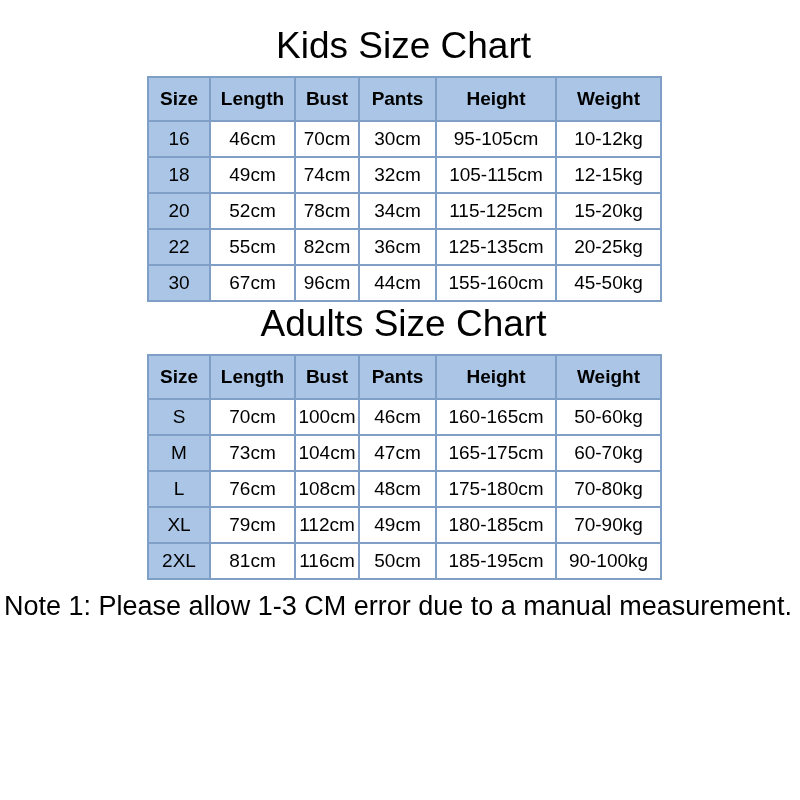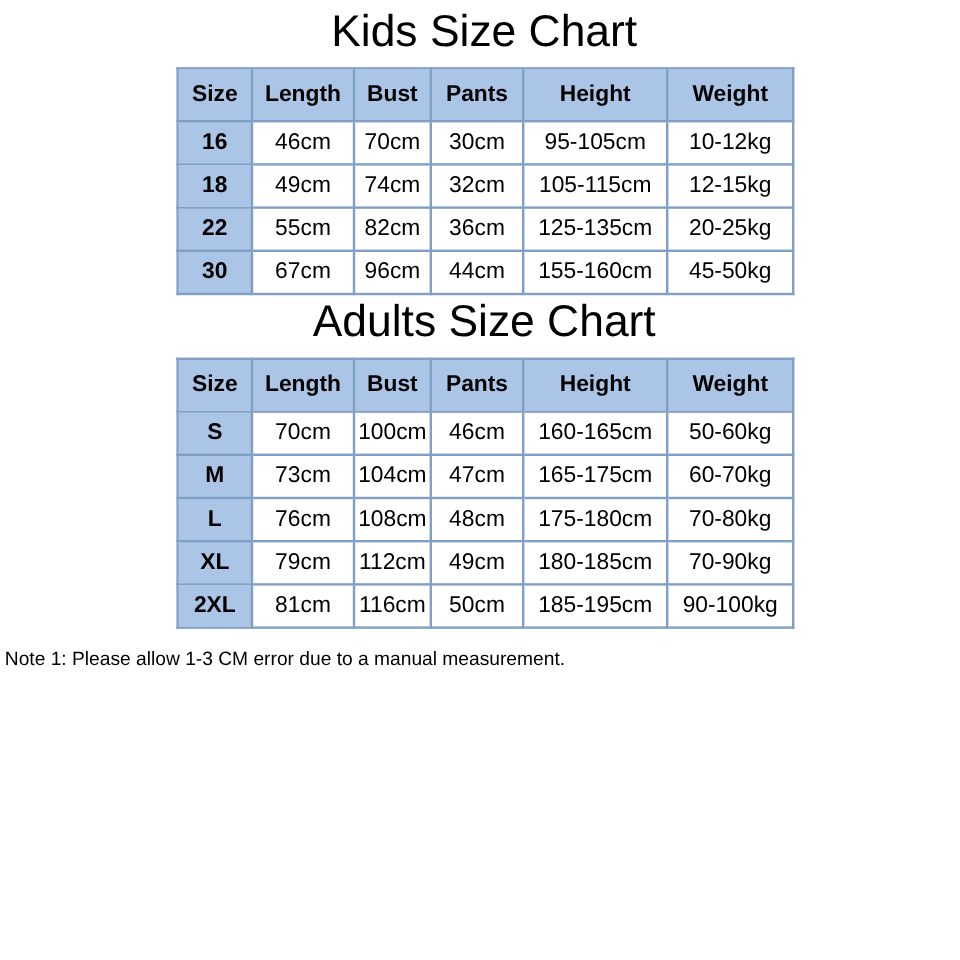--- a/index.html
+++ b/index.html
@@ -23,21 +23,21 @@
   }
   .chart-title {
     font-size: 37px;
     font-weight: normal;
     text-align: center;
     margin: 0 0 8px 0;
     line-height: 44px;
     letter-spacing: 0px;
     white-space: nowrap;
   }
-  .chart-title.kids { padding-top: 4px; }
+  .chart-title.kids { padding-top: 24px; }
   .chart-title.adults { }
 
   table.size-table {
     border-collapse: collapse;
     table-layout: fixed;
     width: 513px;
     background: var(--cell-bg, #ffffff);
   }
   table.size-table th,
   table.size-table td {
@@ -53,35 +53,35 @@
     background: var(--table-fill, #aac5e5);
     font-weight: bold;
     height: 42px;
   }
   table.size-table td {
     height: 34px;
     background: var(--cell-bg, #ffffff);
   }
   table.size-table td.size-col {
     background: var(--table-fill, #aac5e5);
-    font-weight: bold;
+    font-weight: normal;
   }
   .col-0 { width: 62px; }
   .col-1 { width: 85px; }
   .col-2 { width: 64px; }
   .col-3 { width: 77px; }
   .col-4 { width: 120px; }
   .col-5 { width: 105px; }
 
   .notes {
     margin: 13px 0 0 4px;
   }
   .notes p {
     margin: 0;
-    font-size: 16px;
+    font-size: 27px;
     line-height: 26px;
     white-space: nowrap;
   }
 </style>
 </head>
 <body>
 
 <div class="page">
 
   <section class="chart-wrap">
@@ -116,20 +116,28 @@
           </tr>
           <tr>
             <td class="size-col">18</td>
             <td>49cm</td>
             <td>74cm</td>
             <td>32cm</td>
             <td>105-115cm</td>
             <td>12-15kg</td>
           </tr>
           <tr>
+            <td class="size-col">20</td>
+            <td>52cm</td>
+            <td>78cm</td>
+            <td>34cm</td>
+            <td>115-125cm</td>
+            <td>15-20kg</td>
+          </tr>
+          <tr>
             <td class="size-col">22</td>
             <td>55cm</td>
             <td>82cm</td>
             <td>36cm</td>
             <td>125-135cm</td>
             <td>20-25kg</td>
           </tr>
           <tr>
             <td class="size-col">30</td>
             <td>67cm</td>

